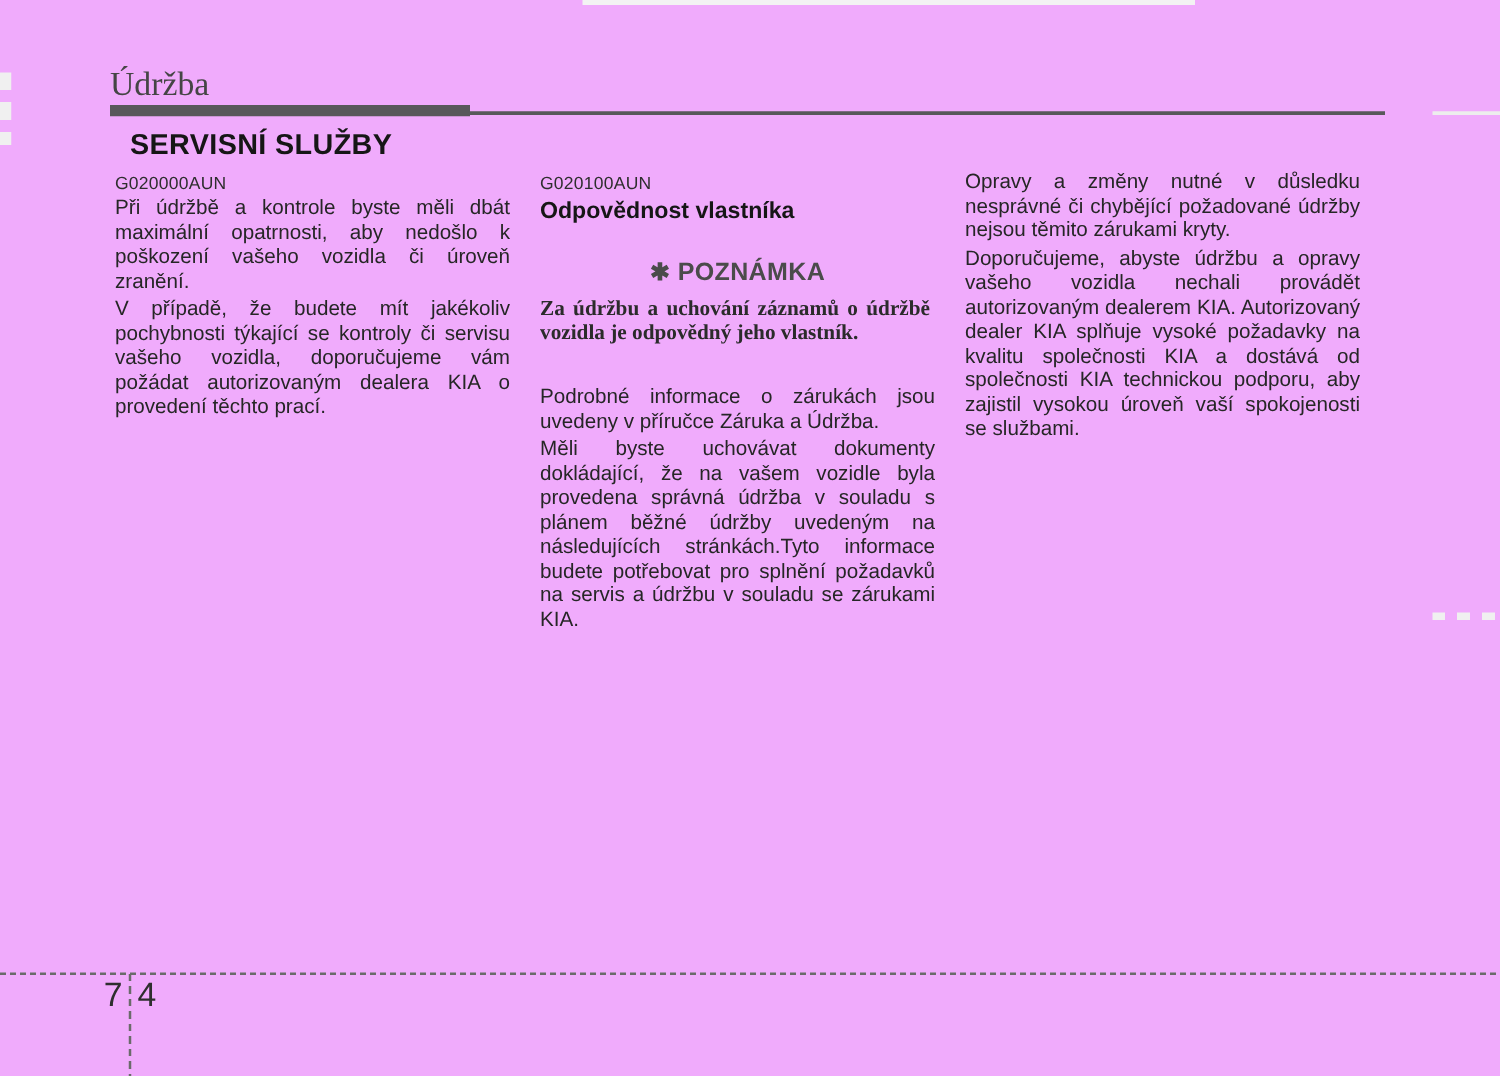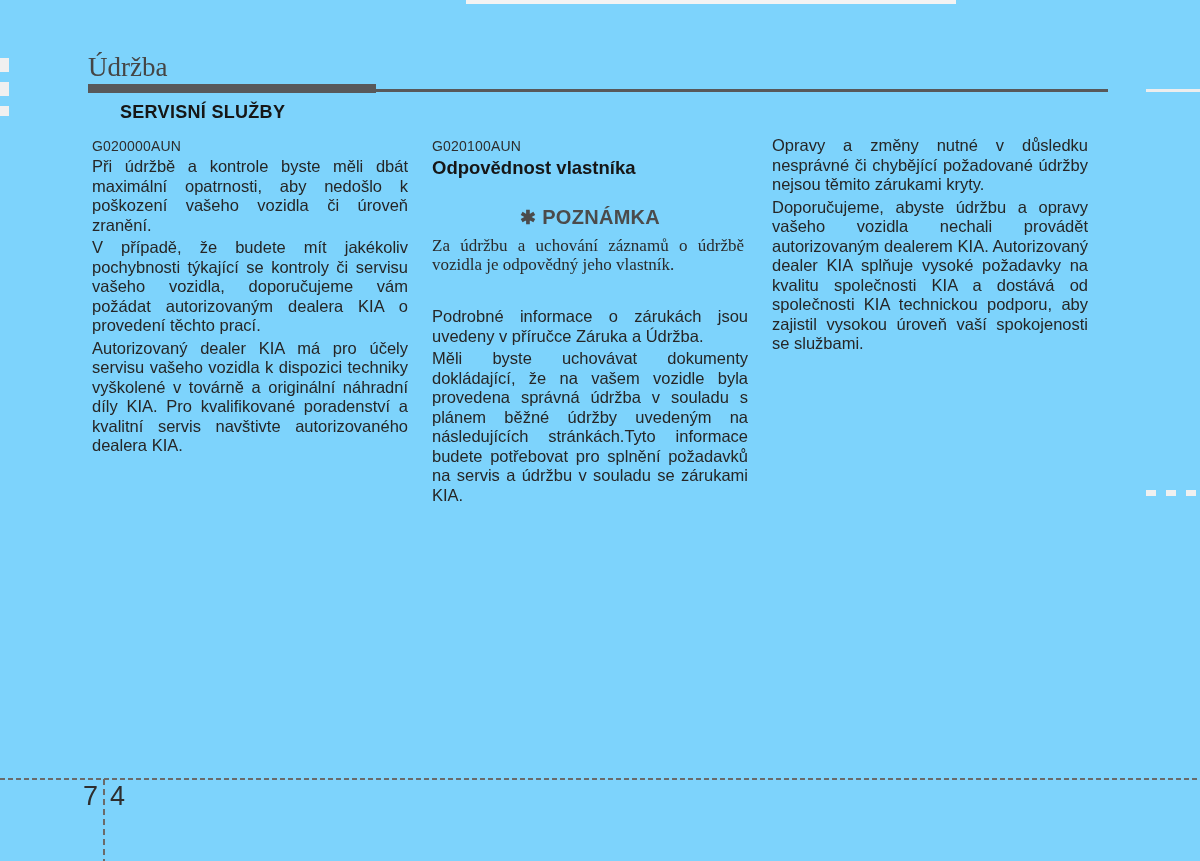--- a/index.html
+++ b/index.html
@@ -1,20 +1,20 @@
 <!DOCTYPE html>
 <html><head>
 <meta charset="utf-8">
 <style>
   html, body { margin: 0; padding: 0; background: #ffffff; }
   .page {
     position: relative;
     width: 1200px;
     height: 861px;
-    background: #7dd3fc;
+    background: #f0abfc;
     font-family: "Liberation Sans", sans-serif;
     color: #262626;
     overflow: hidden;
   }
 
   
   .top-bleed {
     position: absolute; left: 466px; top: 0; width: 490px; height: 4px;
     background: #f3f3f3;
   }
@@ -40,22 +40,22 @@
   .header-rule {
     position: absolute; left: 376px; top: 89px; width: 732px; height: 3px;
     background: #58585a;
   }
   .header-rule-faint {
     position: absolute; left: 1146px; top: 89px; width: 54px; height: 3px;
     background: #ededed;
   }
 
   .section-title {
-    position: absolute; left: 120px; top: 102px;
-    font-size: 18px; font-weight: bold; letter-spacing: 0.3px; color: #161616;
+    position: absolute; left: 104px; top: 102px;
+    font-size: 23px; font-weight: bold; letter-spacing: 0.3px; color: #161616;
   }
 
   
   .columns {
     position: absolute; left: 92px; top: 136px; width: 996px;
     display: grid;
     grid-template-columns: 316px 316px 316px;
     column-gap: 24px;
   }
   .gcode {
@@ -69,21 +69,21 @@
     font-size: 18.5px; font-weight: bold; color: #161616;
     margin: 2px 0 27px 0;
   }
   .note-title {
     font-size: 20px; font-weight: bold; color: #4b4b4b;
     margin: 0 0 7px 0; letter-spacing: 0.3px; text-align: center;
   }
   .note-title .note-icon { font-size: 19px; margin-right: 6px; }
   .note-body {
     font-family: "Liberation Serif", serif;
-    font-size: 17px; font-weight: normal; line-height: 19px;
+    font-size: 17px; font-weight: bold; line-height: 19px;
     text-align: justify; color: #2b2b2b;
     margin: 0 4px 33px 0;
   }
 
   
   .footer-dash-h {
     position: absolute; left: 0; top: 778px; width: 1200px; height: 2px;
     background-image: repeating-linear-gradient(to right, #6a6a6a 0 5px, transparent 5px 8px);
   }
   .footer-dash-v {
@@ -114,21 +114,20 @@
   <div class="header-rule-faint"></div>
 
   <div class="section-title">SERVISNÍ SLUŽBY</div>
 
   <div class="columns">
 
     <div class="col">
       <div class="gcode">G020000AUN</div>
       <p class="body">Při údržbě a kontrole byste měli dbát maximální opatrnosti, aby nedošlo k poškození vašeho vozidla či úroveň zranění.</p>
       <p class="body">V případě, že budete mít jakékoliv pochybnosti týkající se kontroly či servisu vašeho vozidla, doporučujeme vám požádat autorizovaným dealera KIA o provedení těchto prací.</p>
-      <p class="body">Autorizovaný dealer KIA má pro účely servisu vašeho vozidla k dispozici techniky vyškolené v továrně a originální náhradní díly KIA.  Pro kvalifikované poradenství a kvalitní servis navštivte autorizovaného dealera KIA.</p>
     </div>
 
     <div class="col">
       <div class="gcode">G020100AUN</div>
       <div class="sub-heading">Odpovědnost vlastníka</div>
       <div class="note-title">
         <span class="note-icon">✱</span><span>POZNÁMKA</span>
       </div>
       <p class="note-body">Za údržbu a uchování záznamů o údržbě vozidla je odpovědný jeho vlastník.</p>
       <p class="body">Podrobné informace o zárukách jsou uvedeny v příručce Záruka a Údržba.</p>

